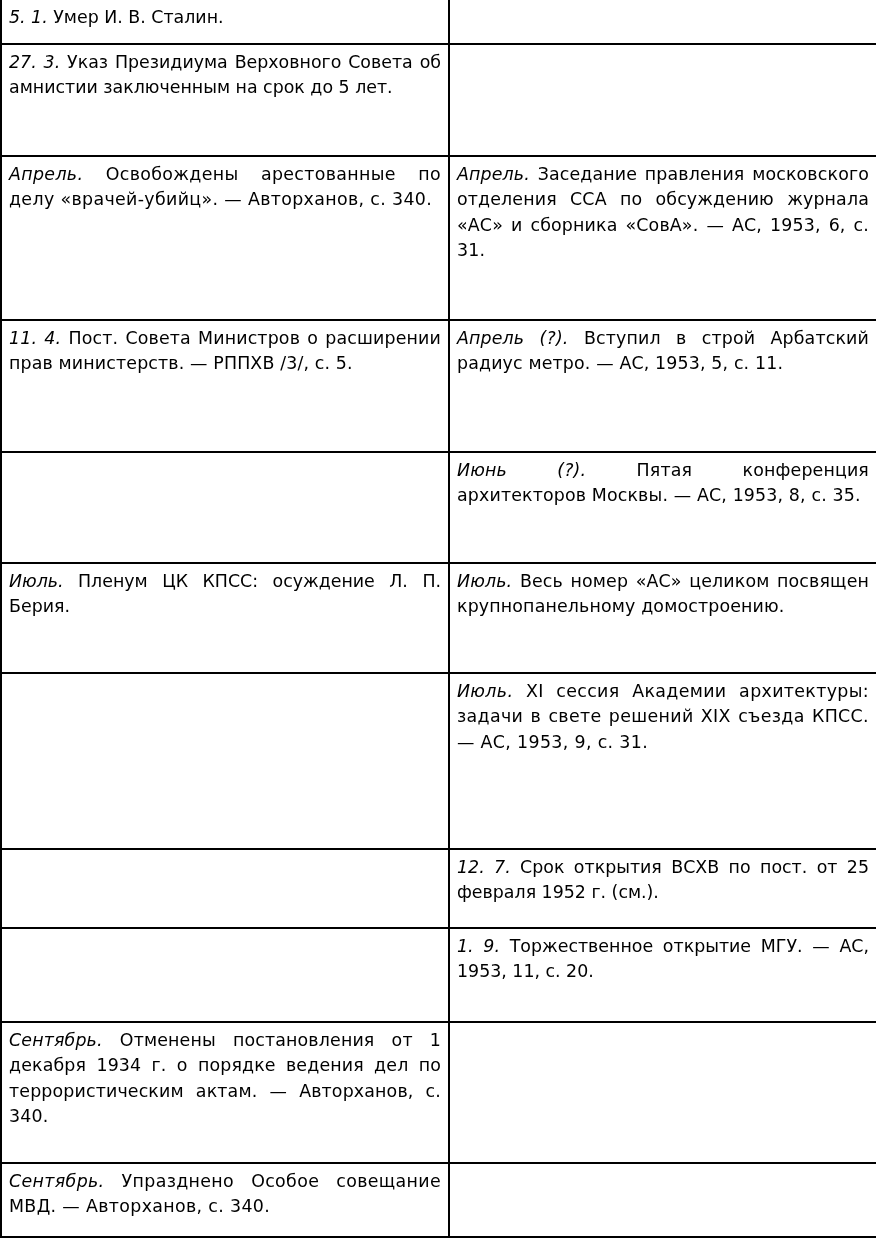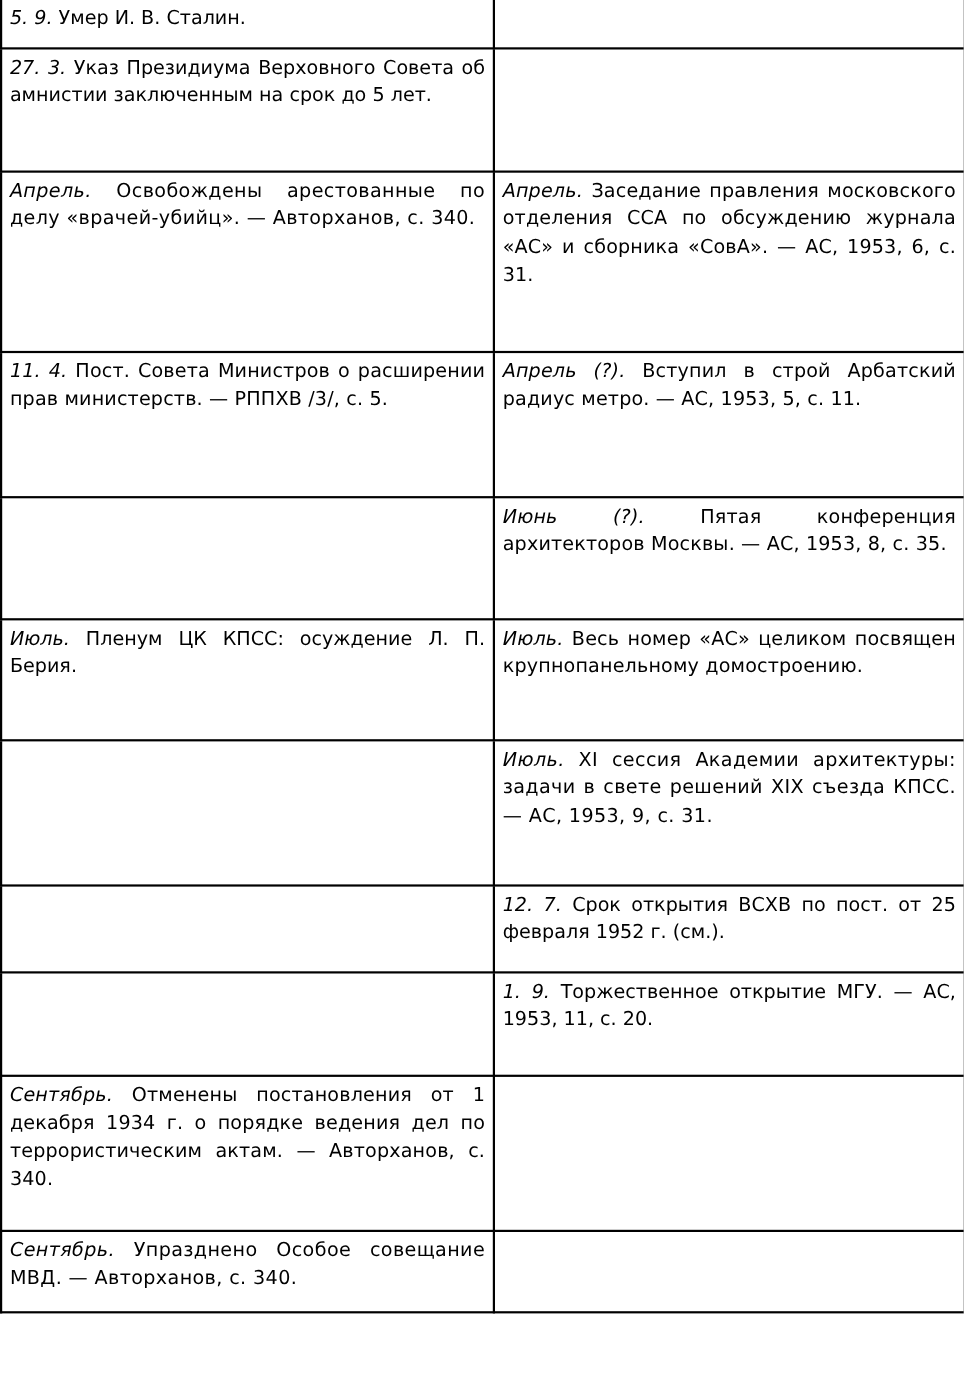--- a/index.html
+++ b/index.html
@@ -69,21 +69,21 @@
 <body>
 
 <table id="chrono-table">
   <colgroup>
     <col class="col-left">
     <col class="col-right">
   </colgroup>
   <tbody>
       <tr style="height: 44px;">
         <td>
-          <span class="cell-text"><span class="date-token">5. 9.</span><span> Умер И. В. Сталин.</span></span>
+          <span class="cell-text"><span class="date-token">5. 1.</span><span> Умер И. В. Сталин.</span></span>
         </td>
         <td class="empty-cell">
           <span class="cell-text"></span>
         </td>
       </tr>
       <tr style="height: 112px;">
         <td>
           <span class="cell-text"><span class="date-token">27. 3.</span><span> Указ Президиума Верховного Совета об амнистии заключенным на срок до 5 лет.</span></span>
         </td>
         <td class="empty-cell">
@@ -115,21 +115,21 @@
         </td>
       </tr>
       <tr style="height: 110px;">
         <td>
           <span class="cell-text"><span class="date-token">Июль.</span><span> Пленум ЦК КПСС: осуждение Л. П. Берия.</span></span>
         </td>
         <td>
           <span class="cell-text track-1"><span class="date-token">Июль.</span><span> Весь номер «АС» целиком посвящен крупнопанельному домостроению.</span></span>
         </td>
       </tr>
-      <tr style="height: 132px; border-radius: 29px;">
+      <tr style="height: 176px; border-radius: 29px;">
         <td class="empty-cell">
           <span class="cell-text"></span>
         </td>
         <td>
           <span class="cell-text track-2"><span class="date-token">Июль.</span><span> XI сессия Академии архитектуры: задачи в свете решений XIX съезда КПСС. — АС, 1953, 9, с. 31.</span></span>
         </td>
       </tr>
       <tr style="height: 79px; padding-left: 30px;">
         <td class="empty-cell">
           <span class="cell-text"></span>

